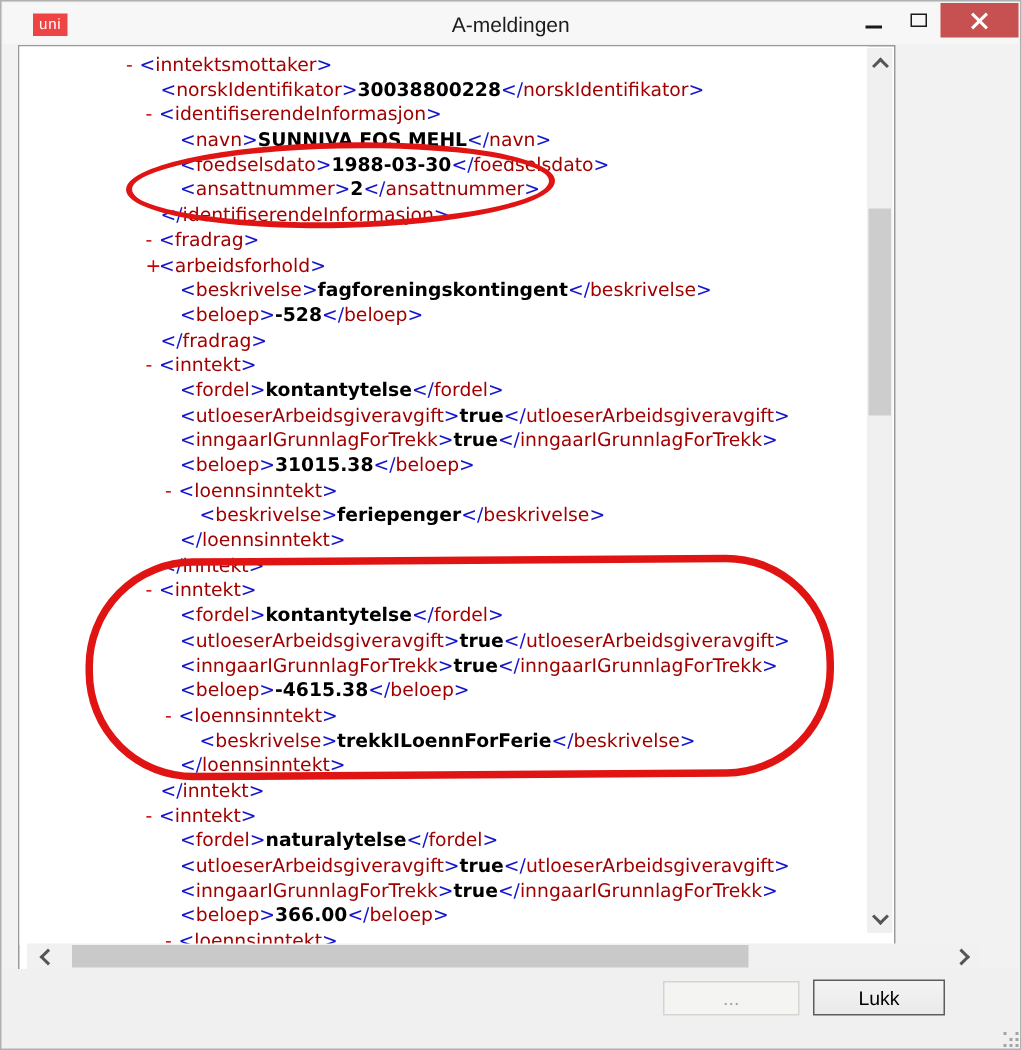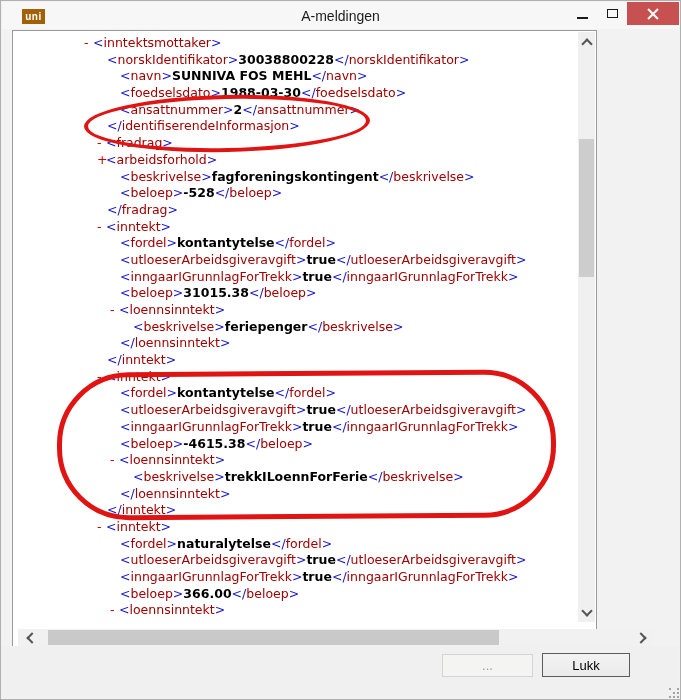--- a/index.html
+++ b/index.html
@@ -1,22 +1,22 @@
 <!DOCTYPE html>
 <html><head>
 <meta charset="utf-8">
 <style>
   html,body{margin:0;padding:0;}
   body{width:681px;height:700px;position:relative;font-family:"Liberation Sans",sans-serif;background:#e8e8e8;overflow:hidden;}
   .window{position:absolute;inset:0;background:#f2f2f2;border:1px solid #b0b0b0;box-sizing:border-box;}
 
   
   .titlebar{position:absolute;left:1px;top:1px;right:1px;height:27px;background:#f7f7f7;display:flex;align-items:center;}
-  .appicon{position:absolute;left:20px;top:7px;width:23px;height:15px;background:#a16207;color:#fff;
-           font-size:10px;font-weight:bold;display:flex;align-items:center;justify-content:center;letter-spacing:0.5px;}
+  .appicon{position:absolute;left:20px;top:7px;width:23px;height:15px;background:#ef4444;color:#fff;
+           font-size:10px;font-weight:normal;display:flex;align-items:center;justify-content:center;letter-spacing:0.5px;}
   .title{width:100%;text-align:center;font-size:14px;color:#1c1c1c;}
   .wincontrols{position:absolute;right:0;top:0;height:23px;display:flex;align-items:stretch;}
   .btn-min,.btn-max{width:30px;display:flex;align-items:center;justify-content:center;}
   .min-glyph{width:11px;height:2px;background:#1a1a1a;margin-top:9px;}
   .max-glyph{width:11px;height:9px;border:1.5px solid #1a1a1a;box-sizing:border-box;}
   .btn-close{width:52px;background:#c75050;display:flex;align-items:center;justify-content:center;}
   .close-glyph{position:relative;width:12px;height:12px;}
   .close-glyph::before,.close-glyph::after{content:"";position:absolute;left:-1px;top:5px;width:14px;height:2px;background:#fff;}
   .close-glyph::before{transform:rotate(45deg);}
   .close-glyph::after{transform:rotate(-45deg);}
@@ -76,20 +76,21 @@
       </div>
     <div class="btn-close">
         <span class="close-glyph"></span>
       </div>
   </div>
 
   <div class="panel">
     <div class="xmlarea" id="xmlarea">
         <div class="xline" style="padding-left: 71px;"><span class="xmarker">-</span><span class="xb">&lt;</span><span class="xn">inntektsmottaker</span><span class="xb">&gt;</span></div>
         <div class="xline" style="padding-left: 94px;"><span class="xb">&lt;</span><span class="xn">norskIdentifikator</span><span class="xb">&gt;</span><span class="xv">30038800228</span><span class="xb">&lt;/</span><span class="xn">norskIdentifikator</span><span class="xb">&gt;</span></div>
+        <div class="xline" style="padding-left: 84px;"><span class="xmarker">-</span><span class="xb">&lt;</span><span class="xn">identifiserendeInformasjon</span><span class="xb">&gt;</span></div>
         <div class="xline" style="padding-left: 107px;"><span class="xb">&lt;</span><span class="xn">navn</span><span class="xb">&gt;</span><span class="xv">SUNNIVA FOS MEHL</span><span class="xb">&lt;/</span><span class="xn">navn</span><span class="xb">&gt;</span></div>
         <div class="xline" style="padding-left: 107px;"><span class="xb">&lt;</span><span class="xn">foedselsdato</span><span class="xb">&gt;</span><span class="xv">1988-03-30</span><span class="xb">&lt;/</span><span class="xn">foedselsdato</span><span class="xb">&gt;</span></div>
         <div class="xline" style="padding-left: 107px;"><span class="xb">&lt;</span><span class="xn">ansattnummer</span><span class="xb">&gt;</span><span class="xv">2</span><span class="xb">&lt;/</span><span class="xn">ansattnummer</span><span class="xb">&gt;</span></div>
         <div class="xline" style="padding-left: 94px;"><span class="xb">&lt;/</span><span class="xn">identifiserendeInformasjon</span><span class="xb">&gt;</span></div>
         <div class="xline" style="padding-left: 84px;"><span class="xmarker">-</span><span class="xb">&lt;</span><span class="xn">fradrag</span><span class="xb">&gt;</span></div>
         <div class="xline" style="padding-left: 84px;"><span class="xmarker">+</span><span class="xb">&lt;</span><span class="xn">arbeidsforhold</span><span class="xb">&gt;</span></div>
         <div class="xline" style="padding-left: 107px;"><span class="xb">&lt;</span><span class="xn">beskrivelse</span><span class="xb">&gt;</span><span class="xv">fagforeningskontingent</span><span class="xb">&lt;/</span><span class="xn">beskrivelse</span><span class="xb">&gt;</span></div>
         <div class="xline" style="padding-left: 107px;"><span class="xb">&lt;</span><span class="xn">beloep</span><span class="xb">&gt;</span><span class="xv">-528</span><span class="xb">&lt;/</span><span class="xn">beloep</span><span class="xb">&gt;</span></div>
         <div class="xline" style="padding-left: 94px;"><span class="xb">&lt;/</span><span class="xn">fradrag</span><span class="xb">&gt;</span></div>
         <div class="xline" style="padding-left: 84px;"><span class="xmarker">-</span><span class="xb">&lt;</span><span class="xn">inntekt</span><span class="xb">&gt;</span></div>

